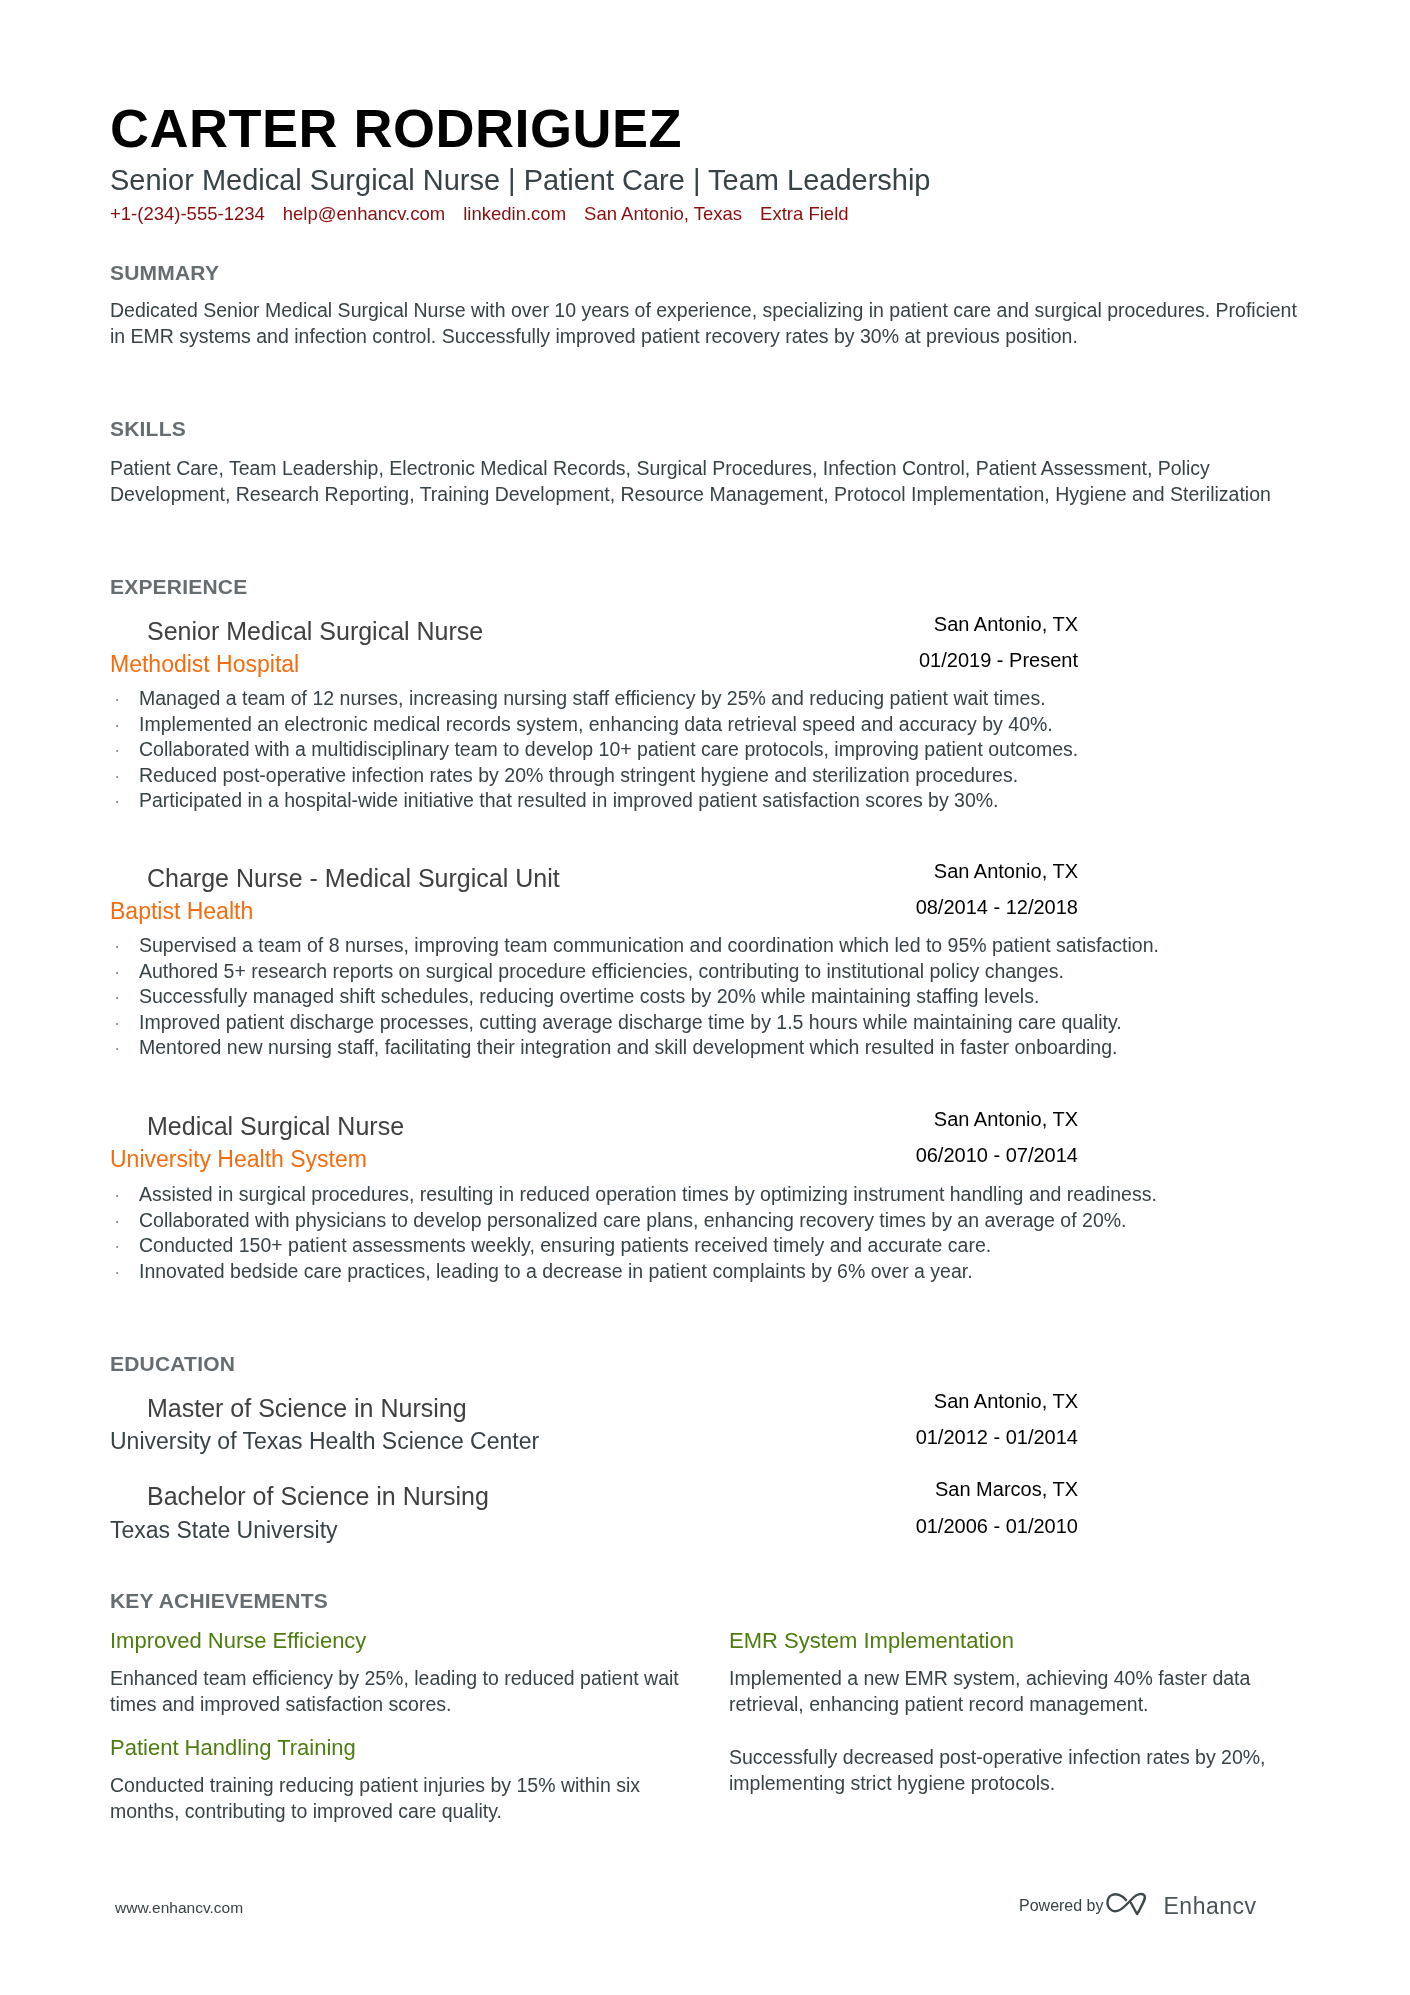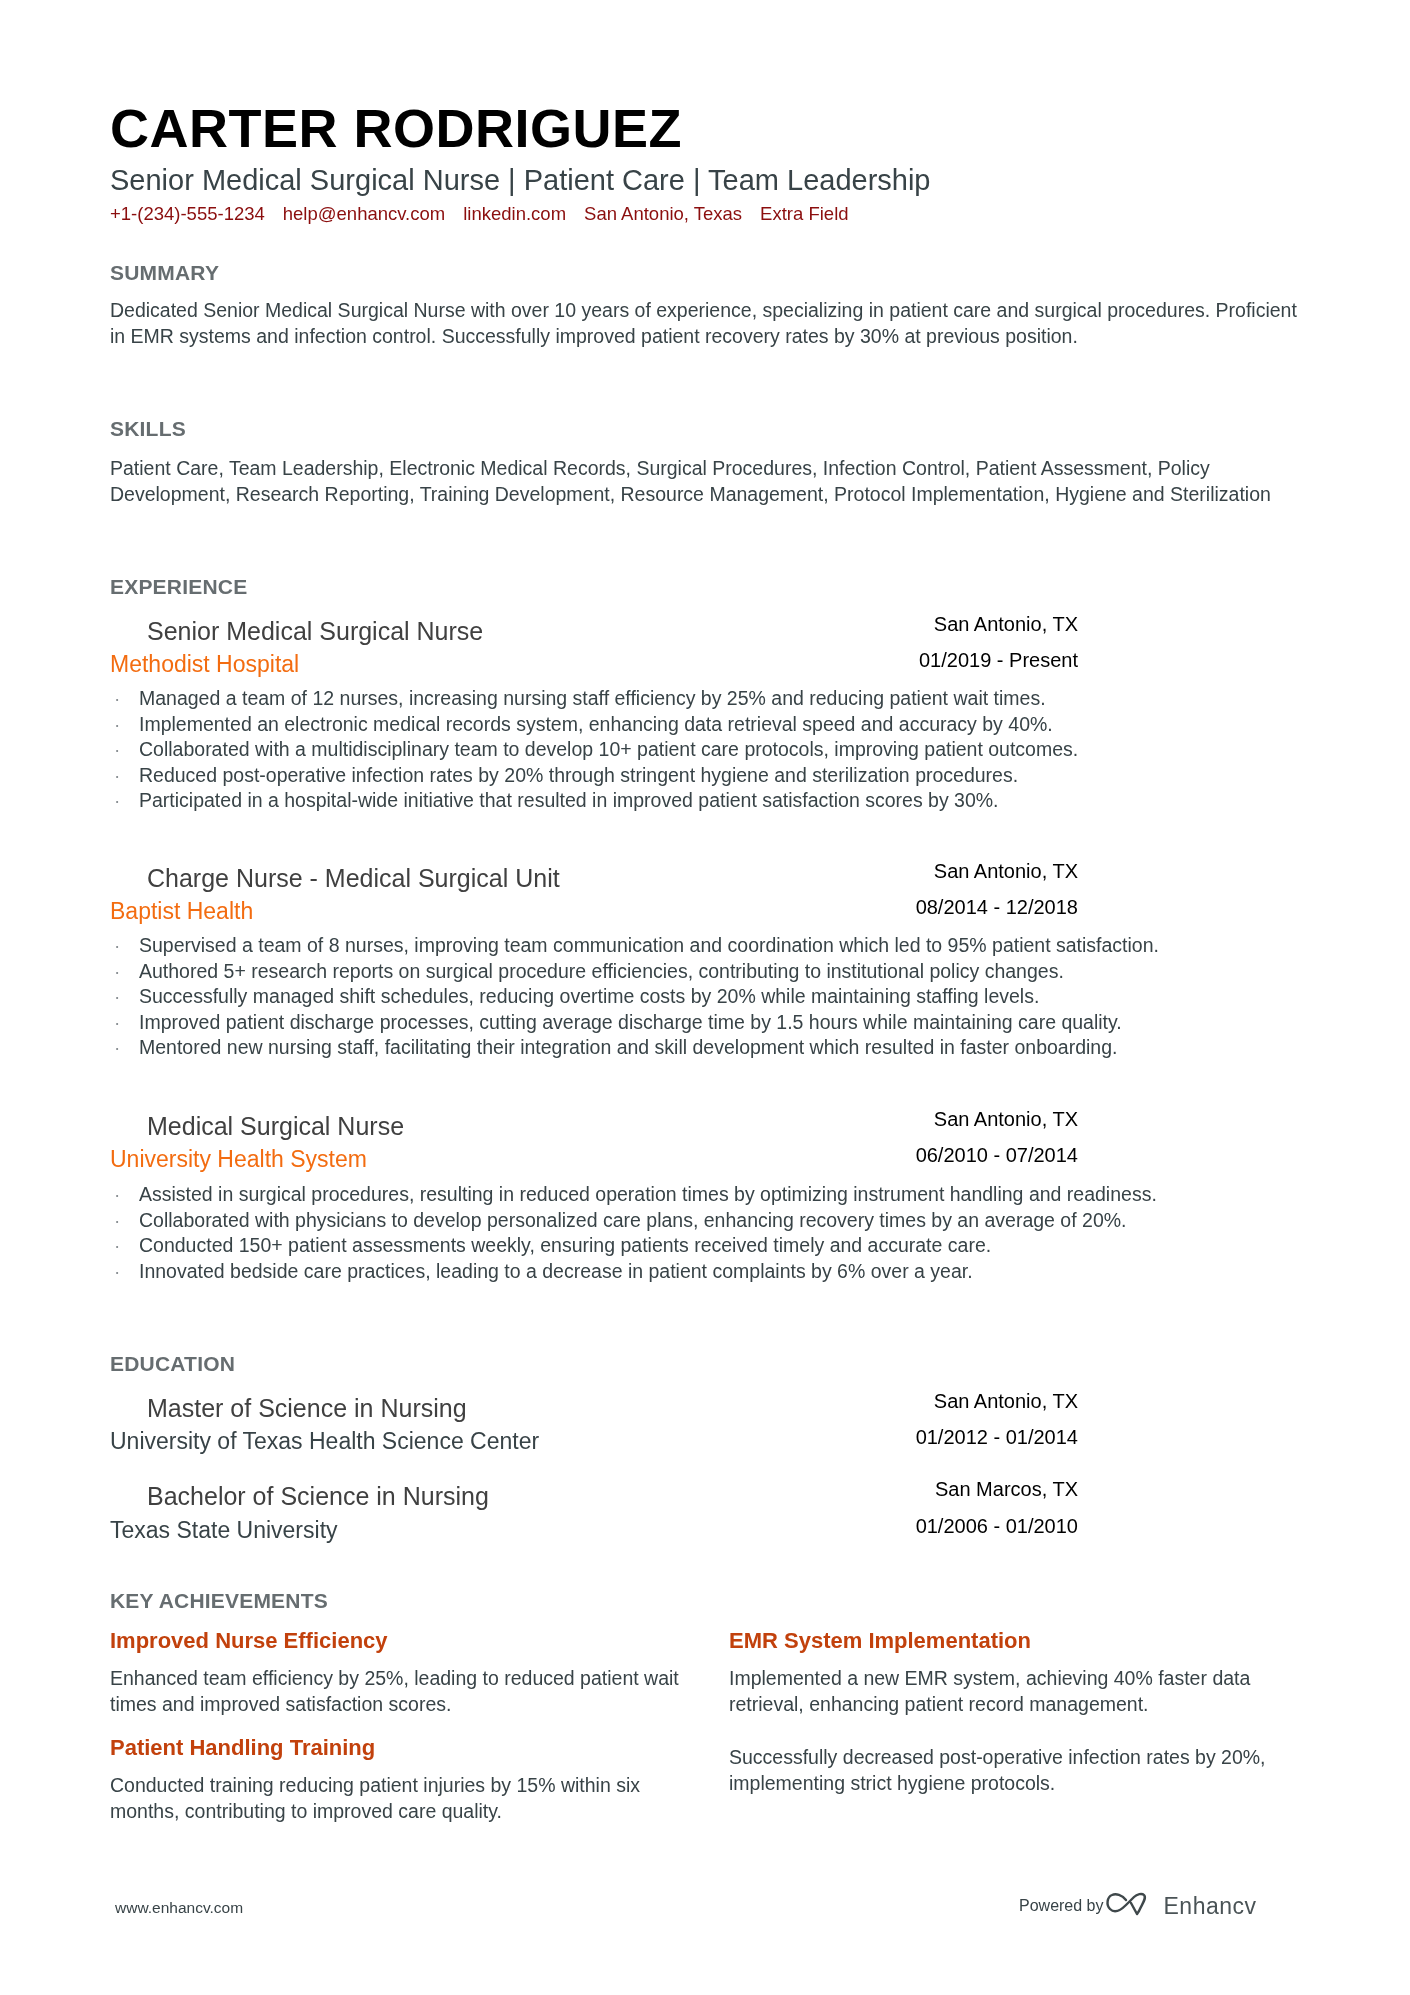--- a/index.html
+++ b/index.html
@@ -20,21 +20,21 @@
   .job-title { left: 110px; font-size: 25px; color: #404040; line-height: 34px; margin-left: 37px; }
   .company { left: 110px; font-size: 23px; color: #f36c10; line-height: 28px; }
   .edu-school { left: 110px; font-size: 23px; color: #384347; line-height: 28px; }
   .meta { right: 110px; font-size: 20px; color: #000000; line-height: 22px; text-align: left; }
 
   .bullets { left: 110px; width: 1200px; margin: 0; padding: 0; list-style: none; white-space: normal; }
   .bullets li { position: relative; padding-left: 29px; font-size: 19.5px; line-height: 25.6px; color: #384347; }
   .bullets li::before { content: "\00B7"; position: absolute; left: 4px; top: 0; color: #8a9094; font-size: 19px; }
 
   .ach { width: 590px; white-space: normal; }
-  .ach-title { font-size: 22px; font-weight: bold; color: #c2410c; line-height: 28px; }
+  .ach-title { font-size: 22px; font-weight: normal; color: #4d7c0f; line-height: 28px; }
   .ach-desc { font-size: 19.5px; line-height: 25.6px; color: #384347; margin-top: 11px; }
 
   .footer-left { left: 115px; top: 1898px; font-size: 15.5px; color: #384347; line-height: 20px; }
   .footer-right { left: 1019px; top: 1891px; display: flex; align-items: center; }
   .powered { font-size: 16px; color: #384347; }
   .brand { display: flex; align-items: center; gap: 12px; }
   .brand-name { font-size: 23px; color: #4a5356; letter-spacing: 0.5px; }
 </style>
 </head>
 <body>

